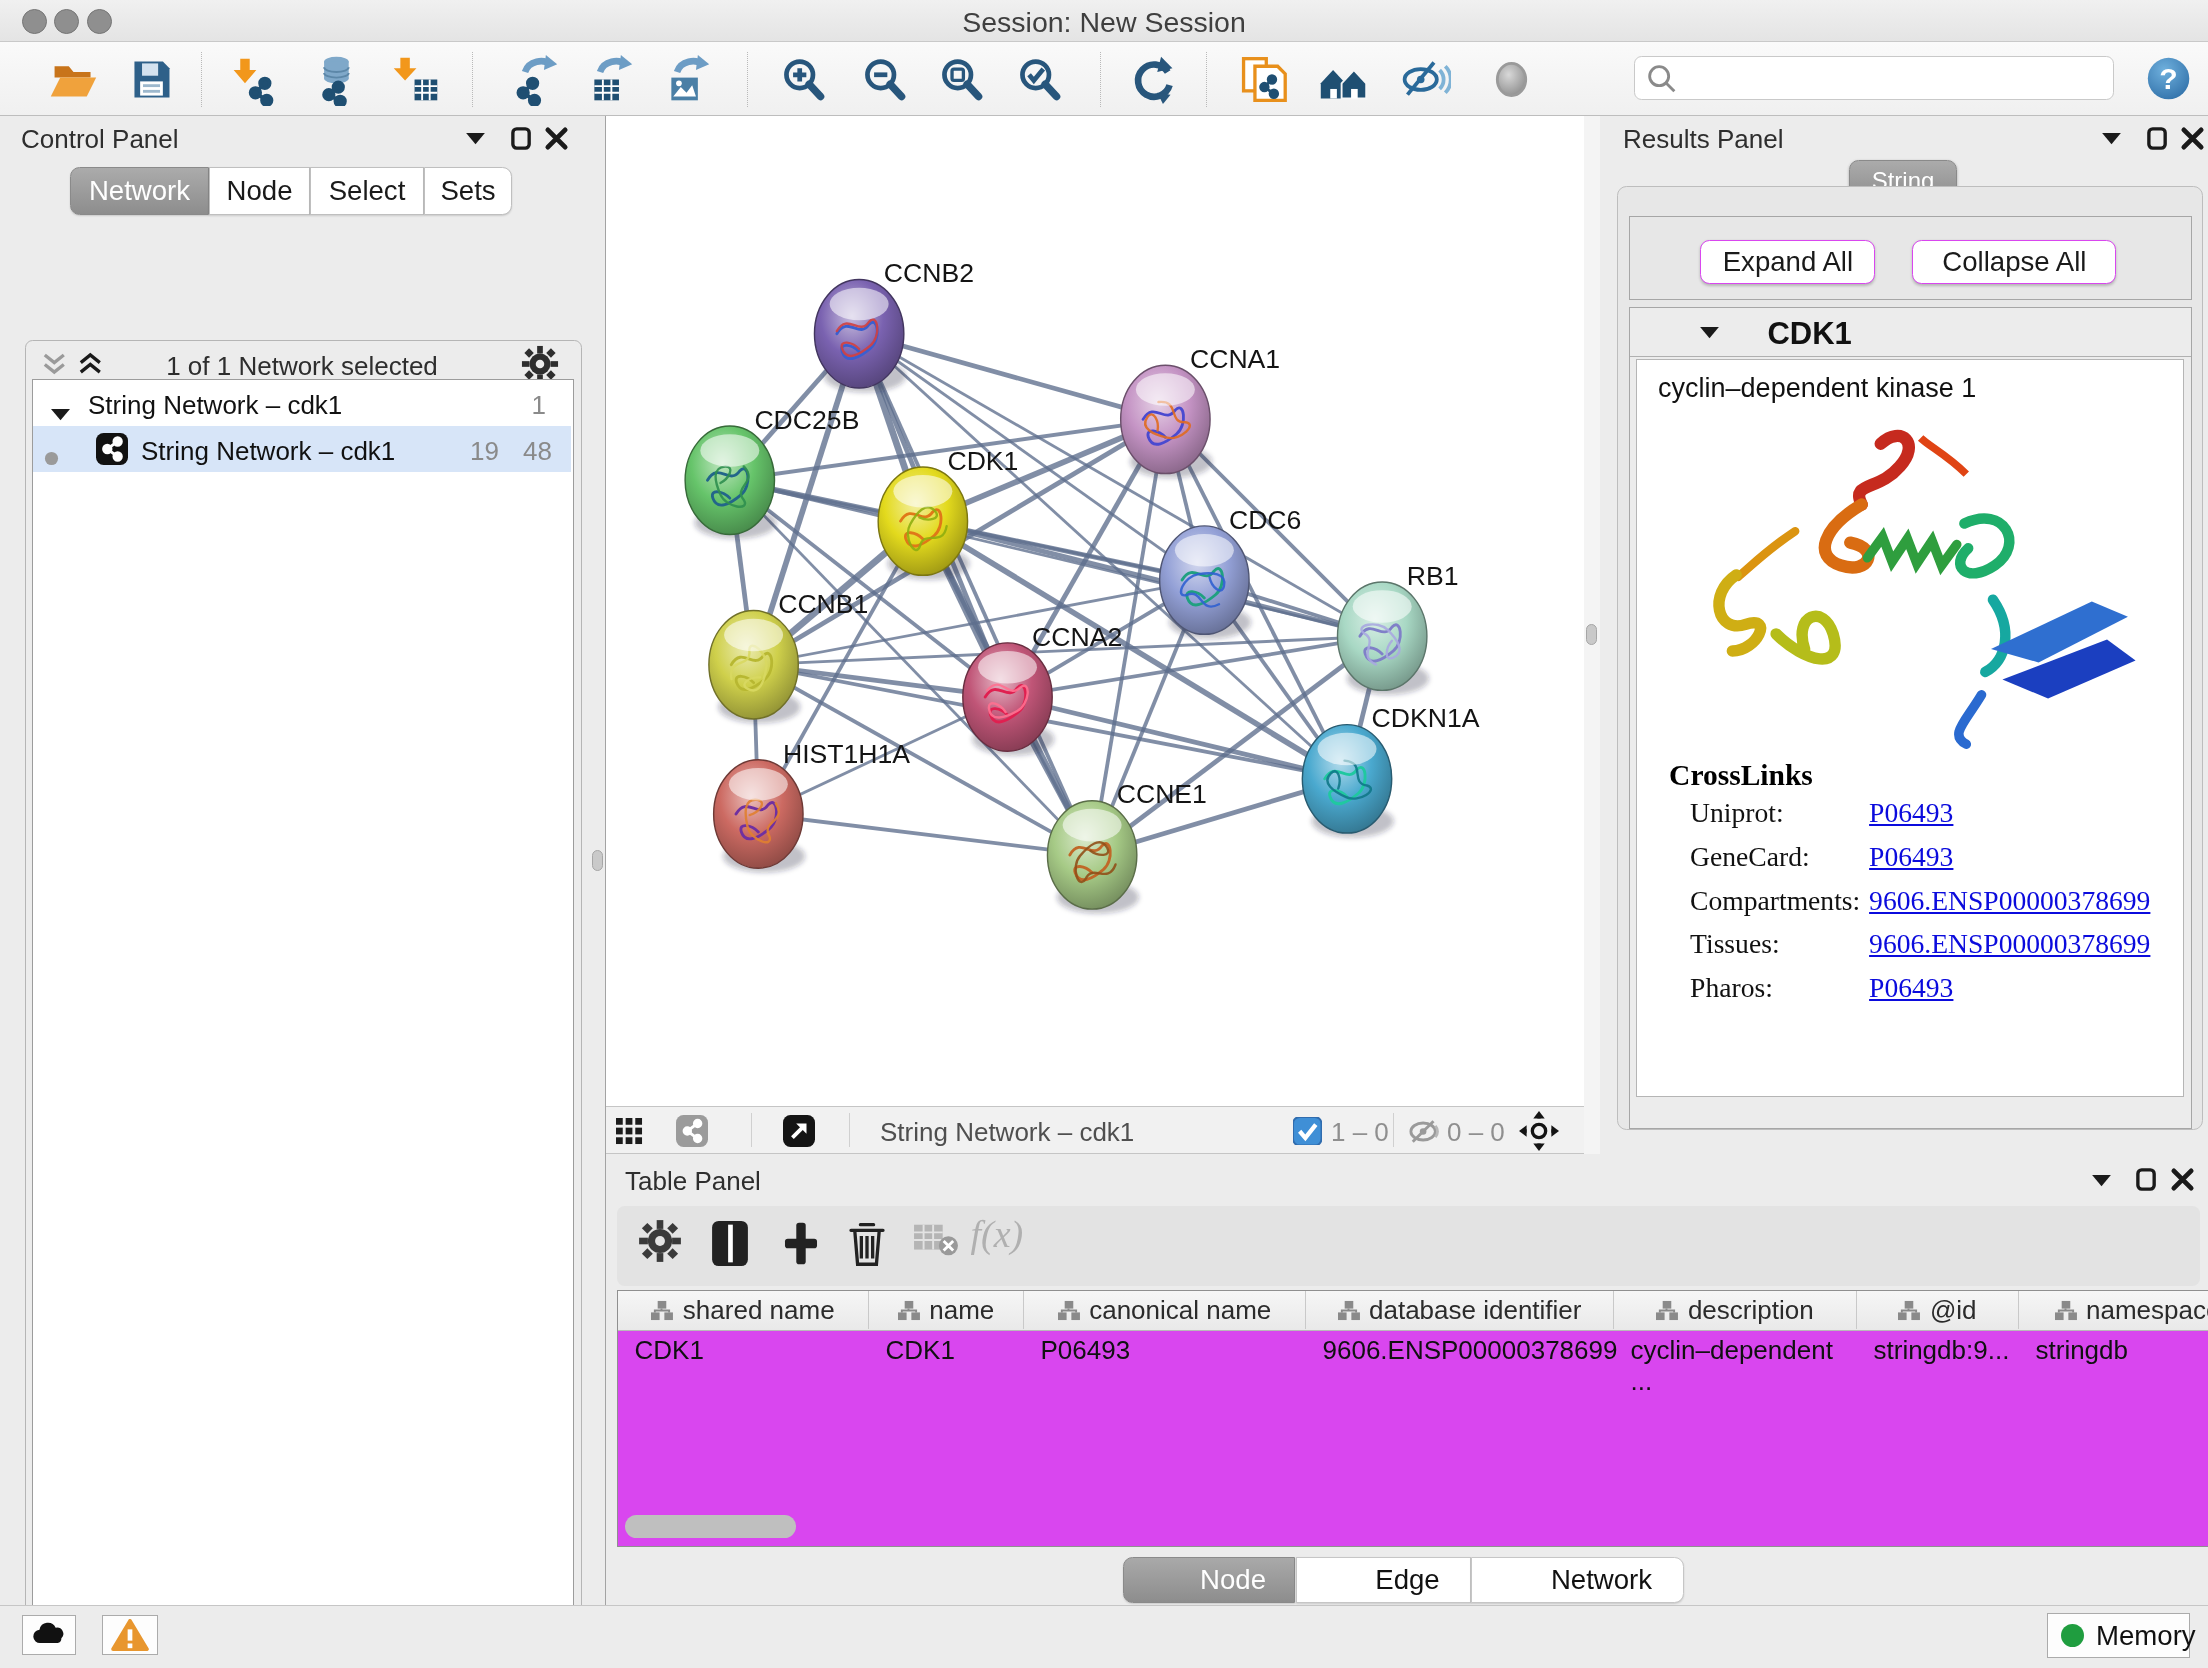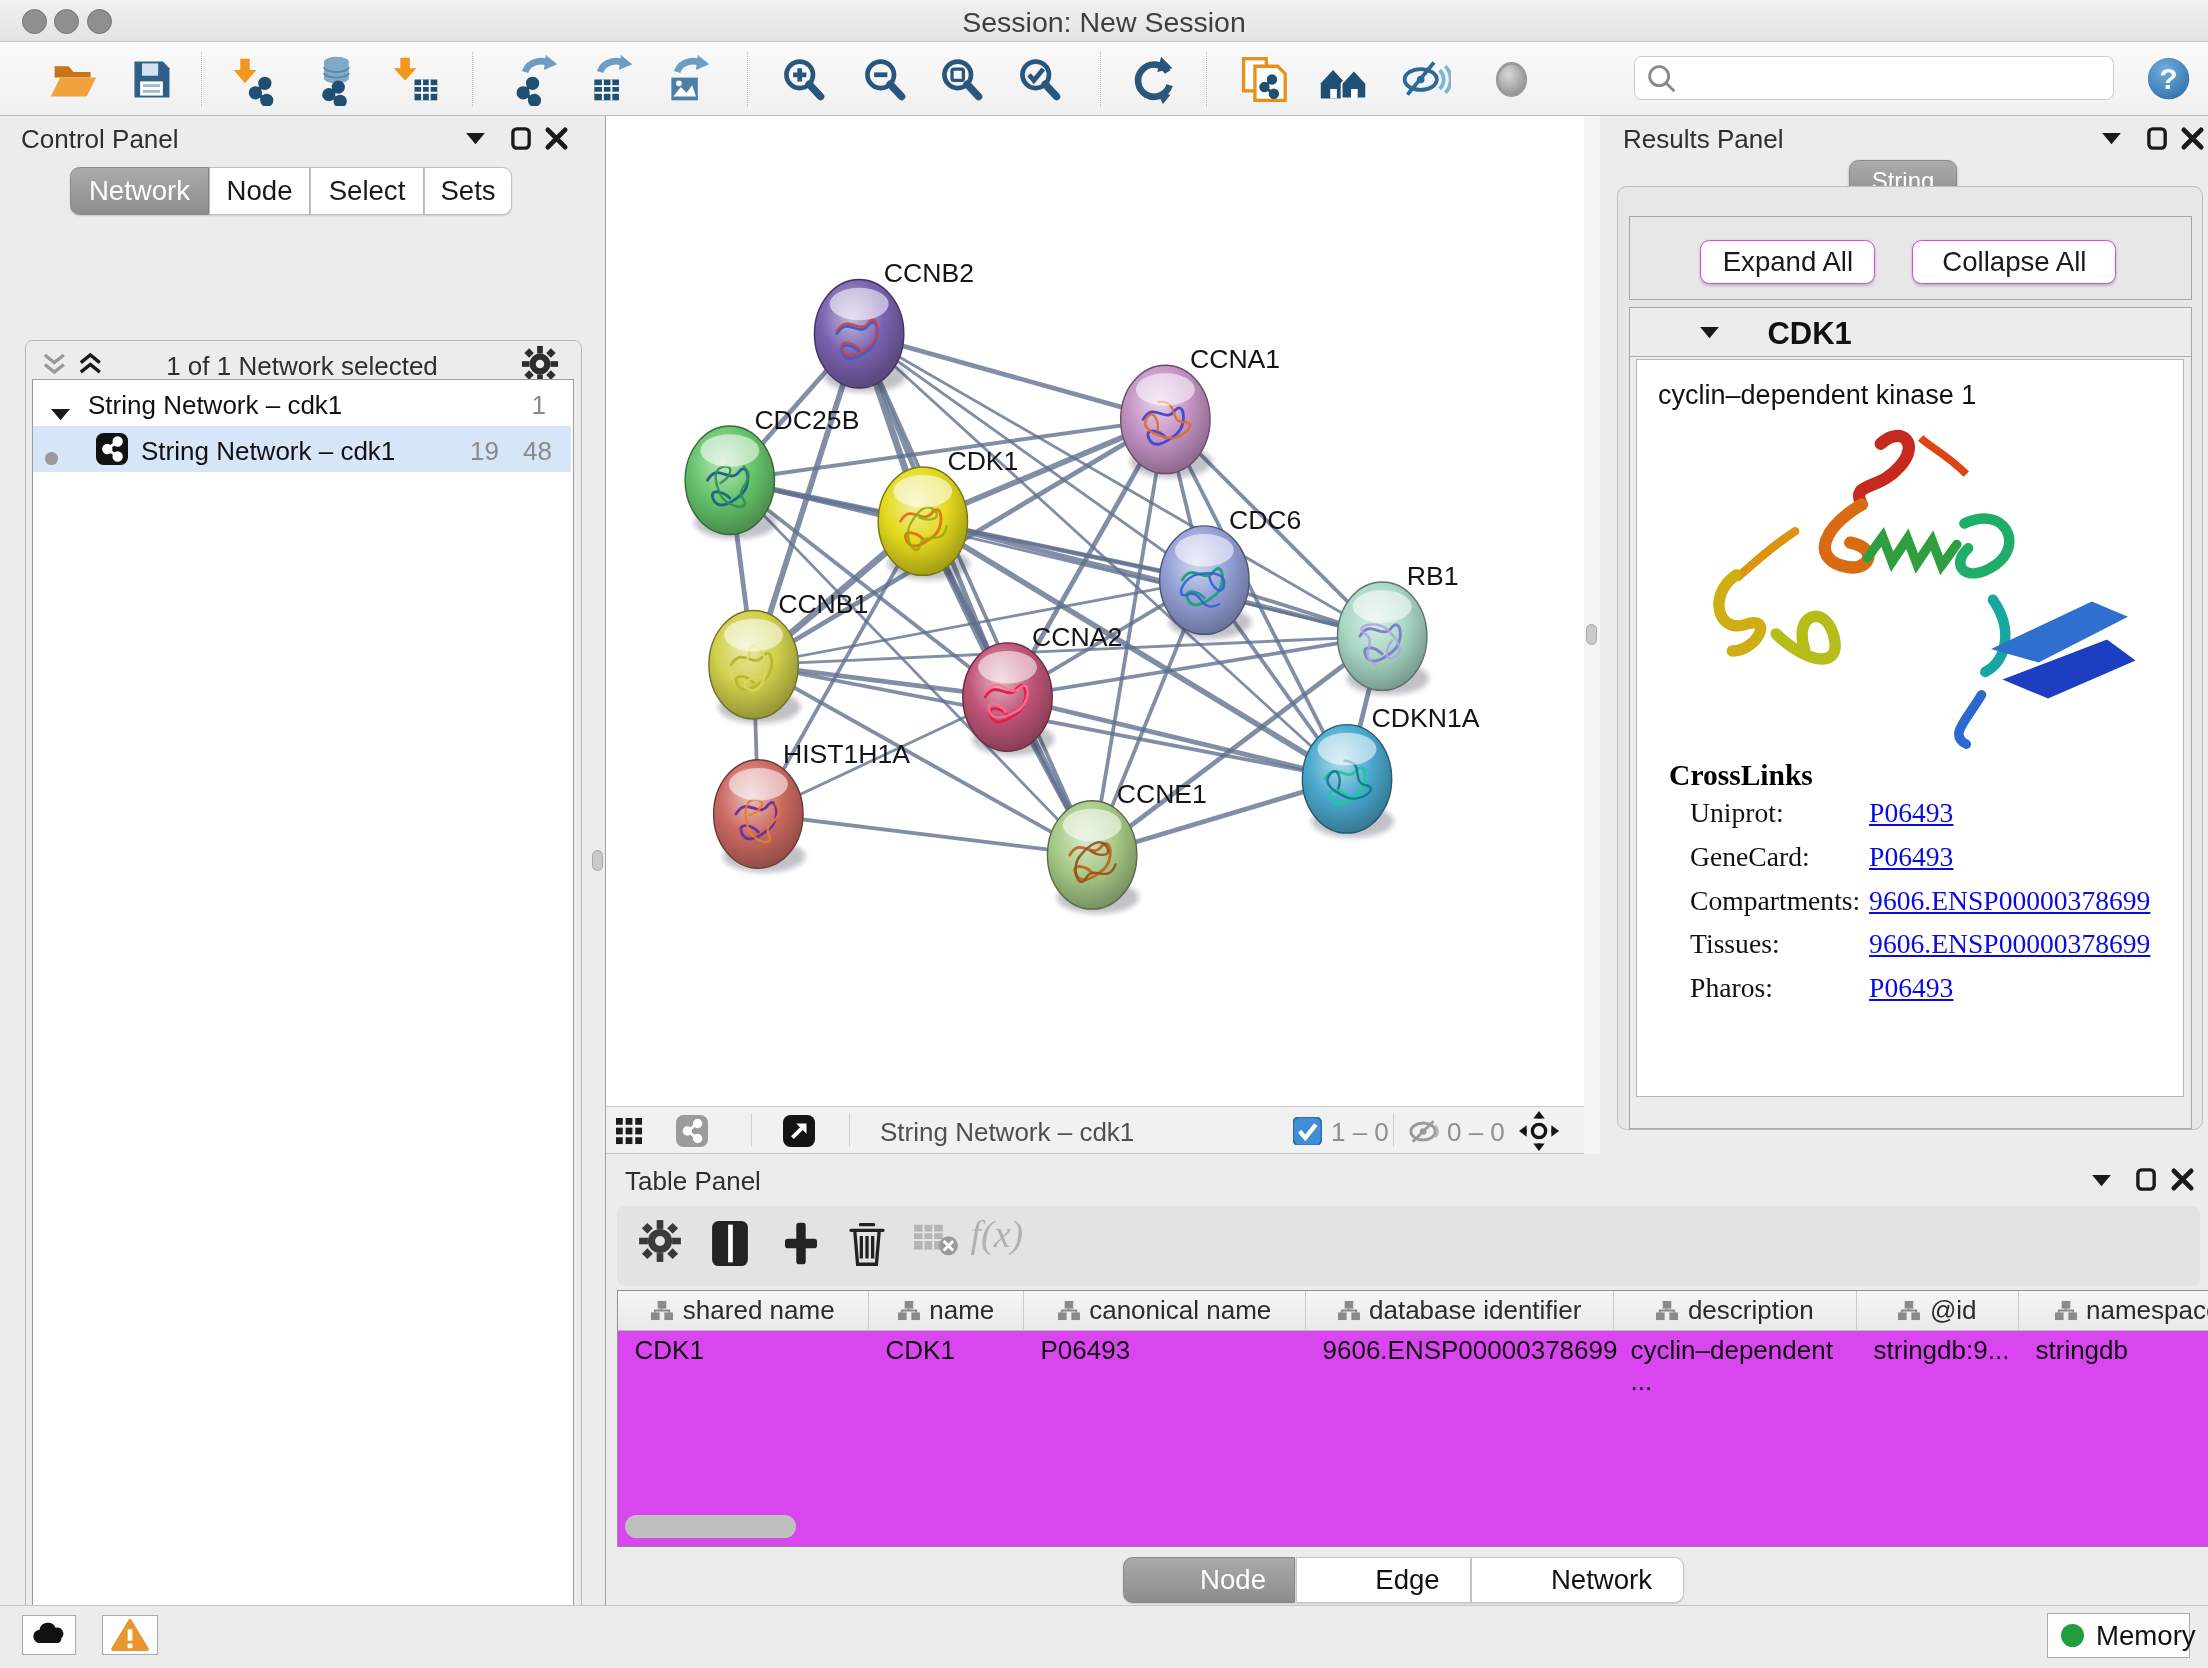--- a/index.html
+++ b/index.html
@@ -67,21 +67,21 @@
               background:#e7e7e7; border:1.9px solid #bdbdbd; border-radius:9.5px; }
   #rp-btnbox { position:absolute; left:11.4px; top:28.5px; width:563px; height:84px; border:1.9px solid #a6a6a6; }
   .rp-btn { position:absolute; top:23px; height:44px; background:#fff; border:1px solid #d946ef;
             border-radius:9.5px; font-size:27.6px; text-align:center; line-height:42px; cursor:pointer;
             box-shadow:0 1.9px 2.9px rgba(0,0,0,0.22); }
   #rp-entry { position:absolute; left:11.4px; top:120px; width:563px; height:822px;
               border:1.9px solid #a6a6a6; background:#ececec; }
   #rp-entry-head { position:absolute; left:0; top:0; width:100%; height:49px; border-bottom:1.9px solid #b0b0b0; }
   #rp-entry-name { position:absolute; left:137px; top:7.6px; font-size:31px; font-weight:bold; color:#111; }
   #rp-white { position:absolute; left:5.7px; top:51px; width:548px; height:738px; background:#fff; border:1.9px solid #b5b5b5; }
-  #rp-desc { position:absolute; left:21px; top:13.3px; font-size:27px; color:#111;margin-top:7px; }
+  #rp-desc { position:absolute; left:21px; top:13.3px; font-size:27px; color:#111; }
   #crosslinks { position:absolute; left:0; top:399px; width:100%; font-family:"Liberation Serif", serif; }
   #crosslinks-title { font-size:29.5px; font-weight:bold; color:#000; position:absolute; left:32px; top:0; }
   .xrow { position:absolute; left:0; width:100%; height:44px; }
   .xlabel { position:absolute; left:53px; font-size:27.6px; color:#111; }
   .xlink { position:absolute; left:232px; font-size:27.6px; color:#0b0bdd; text-decoration:underline; cursor:pointer; }
 
   
   #table-panel { position:absolute; left:606px; top:1156px; width:1603px; height:450px; background:#ececec; }
   #tp-toolbar { position:absolute; left:10.5px; top:50px; width:1583px; height:80px; background:#e3e3e3; border-radius:7.6px; }
   .tp-icon { position:absolute; top:13.3px; width:53px; height:53px; cursor:pointer; }

